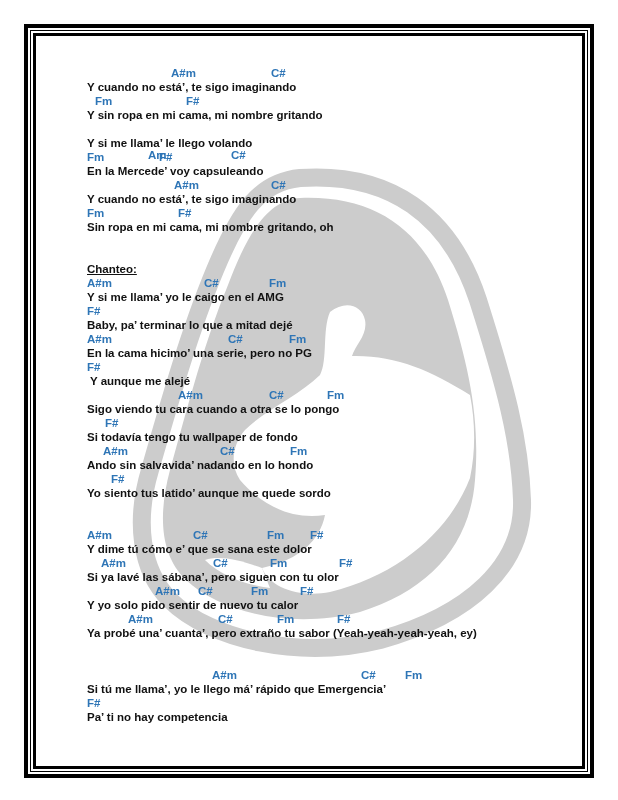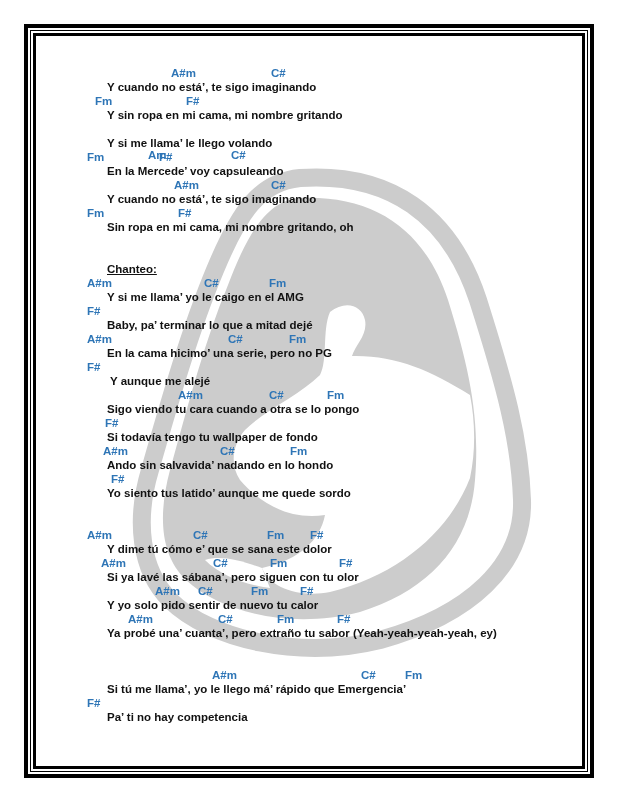--- a/index.html
+++ b/index.html
@@ -3,21 +3,21 @@
 <meta charset="utf-8">
 <style>
   html, body { margin:0; padding:0; background:#ffffff; }
   body { width:618px; height:800px; position:relative; overflow:hidden; font-family:"Liberation Sans", sans-serif; }
   .page { position:absolute; left:0; top:0; width:618px; height:800px; background:#fff; }
   .border-outer { position:absolute; left:24px; top:24px; width:570px; height:754px; box-sizing:border-box; border:4px solid #000; }
   .border-mid { position:absolute; left:30px; top:30px; width:558px; height:742px; box-sizing:border-box; border:1px solid #000; }
   .border-inner { position:absolute; left:33px; top:33px; width:552px; height:736px; box-sizing:border-box; border:3px solid #000; }
   .watermark { position:absolute; left:0; top:0; width:618px; height:800px; pointer-events:none; }
   .content { position:absolute; left:0; top:0; width:618px; height:800px; }
-  .row { position:absolute; left:0; height:14px; width:524px; font-size:11.5px; font-weight:bold; line-height:14px; white-space:pre;padding-left:20px; }
+  .row { position:absolute; left:0; height:14px; width:524px; font-size:11.5px; font-weight:bold; line-height:14px; white-space:pre; }
   .lyric { color:#111; left:87px; }
   .chord { position:absolute; color:#2E75B6; font-weight:bold; font-size:11.5px; line-height:14px; }
   .heading { color:#111; text-decoration:underline; left:87px; }
 </style>
 </head>
 <body>
 
 <div class="page">
   <div class="border-outer"></div>
   <div class="border-mid"></div>

